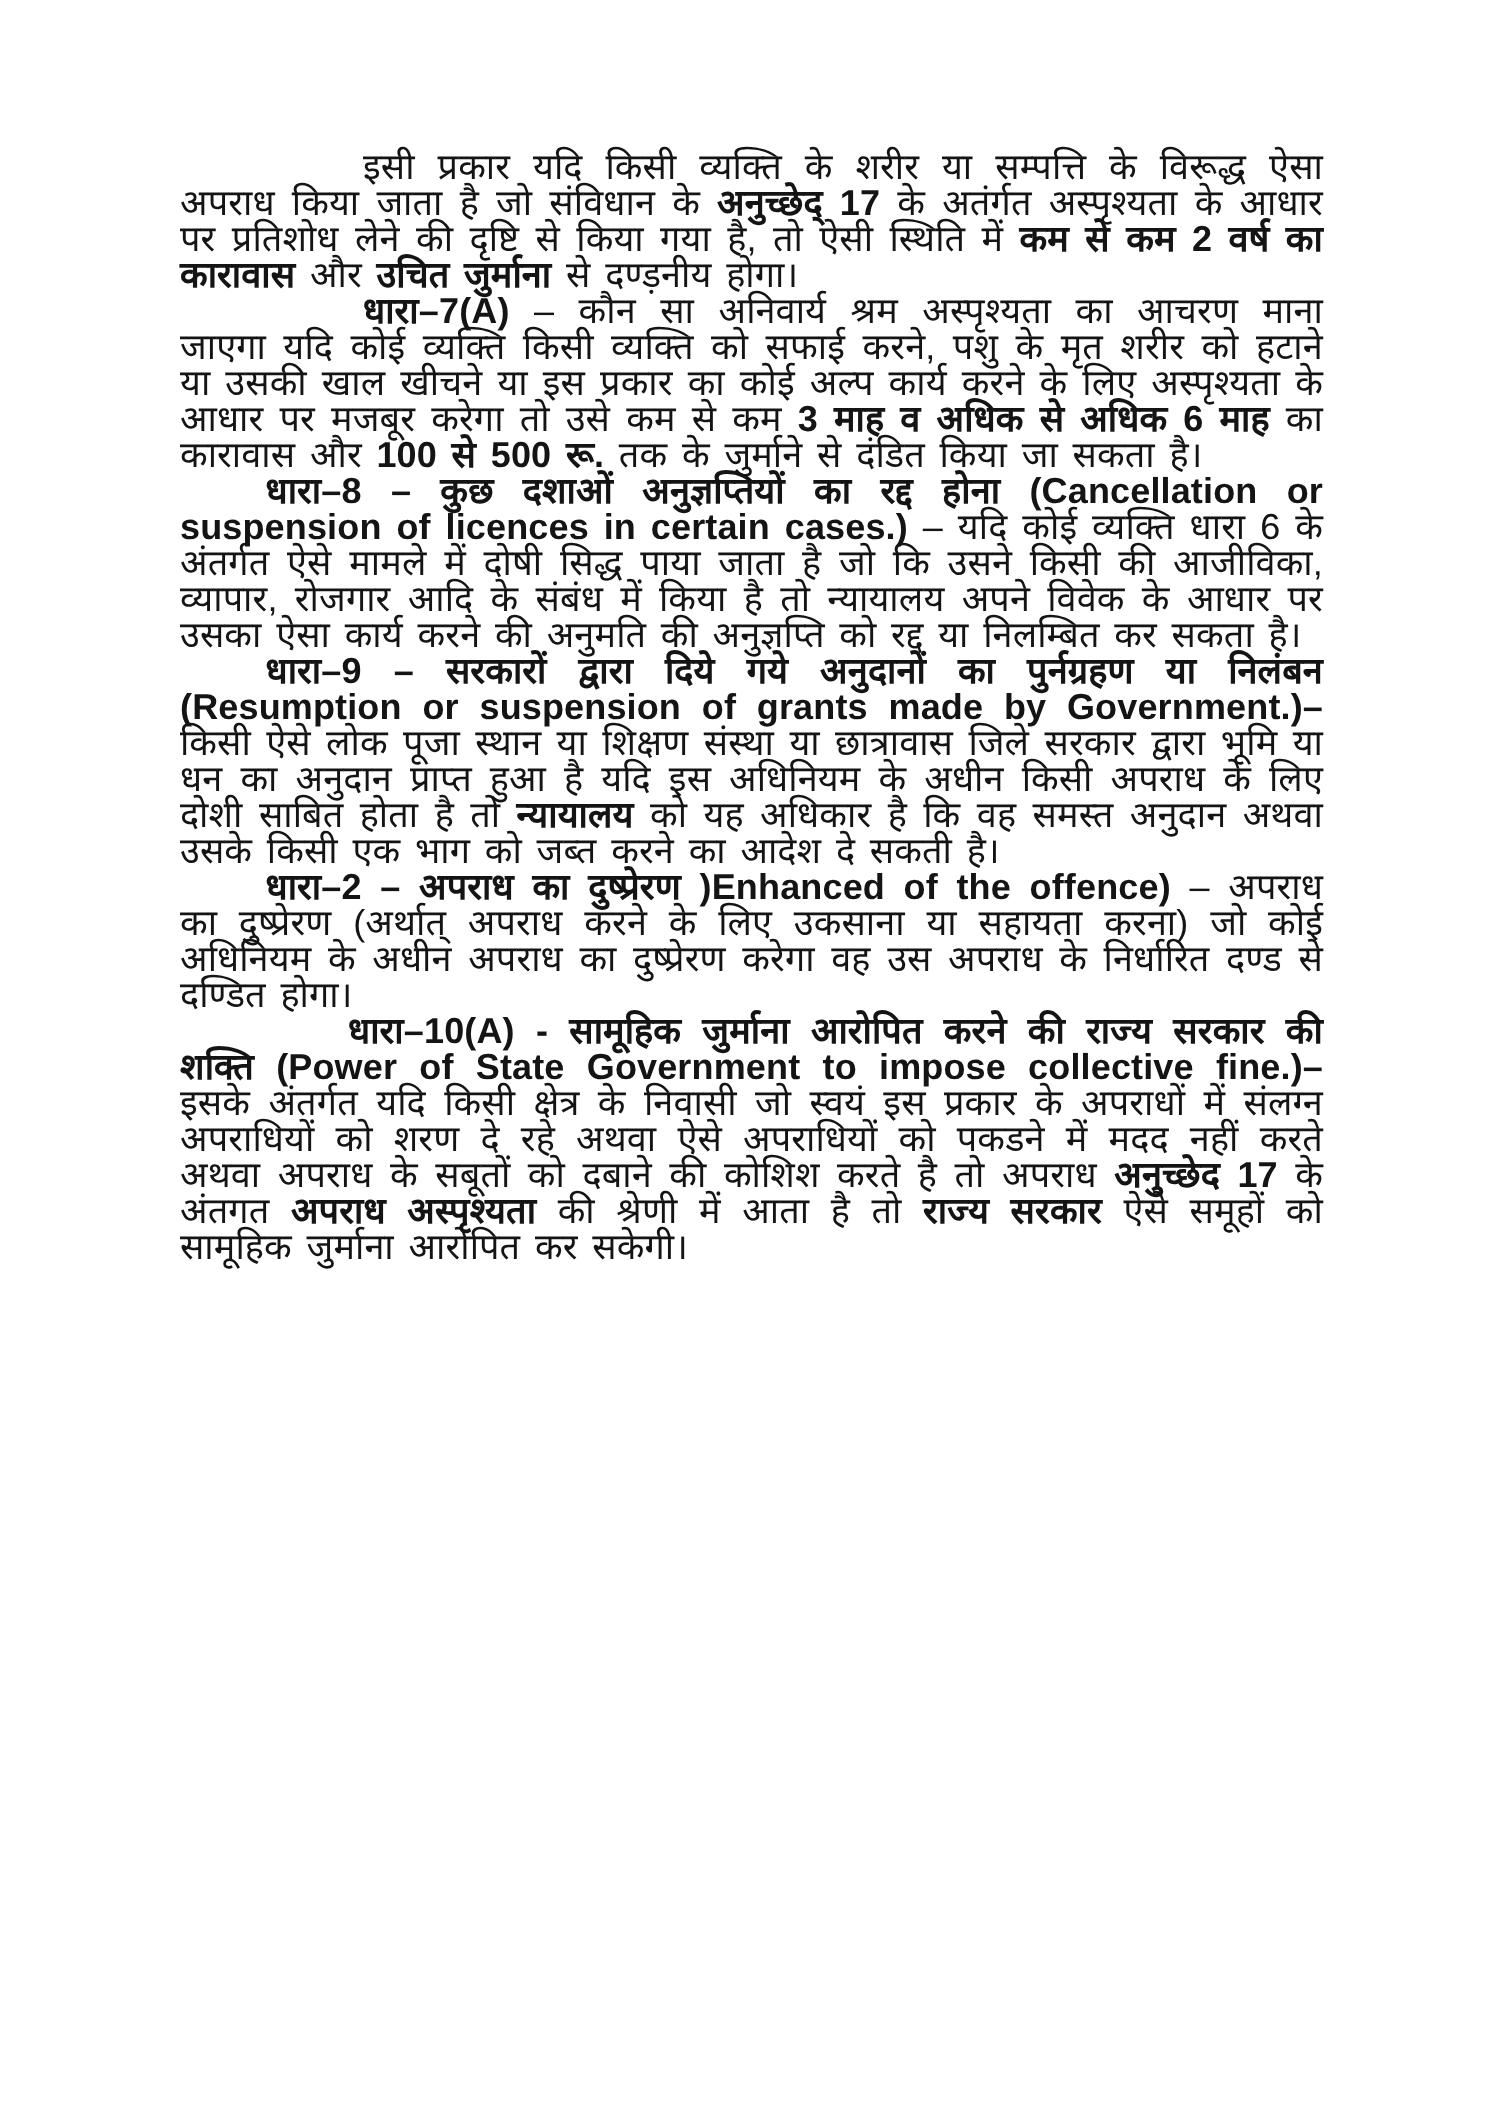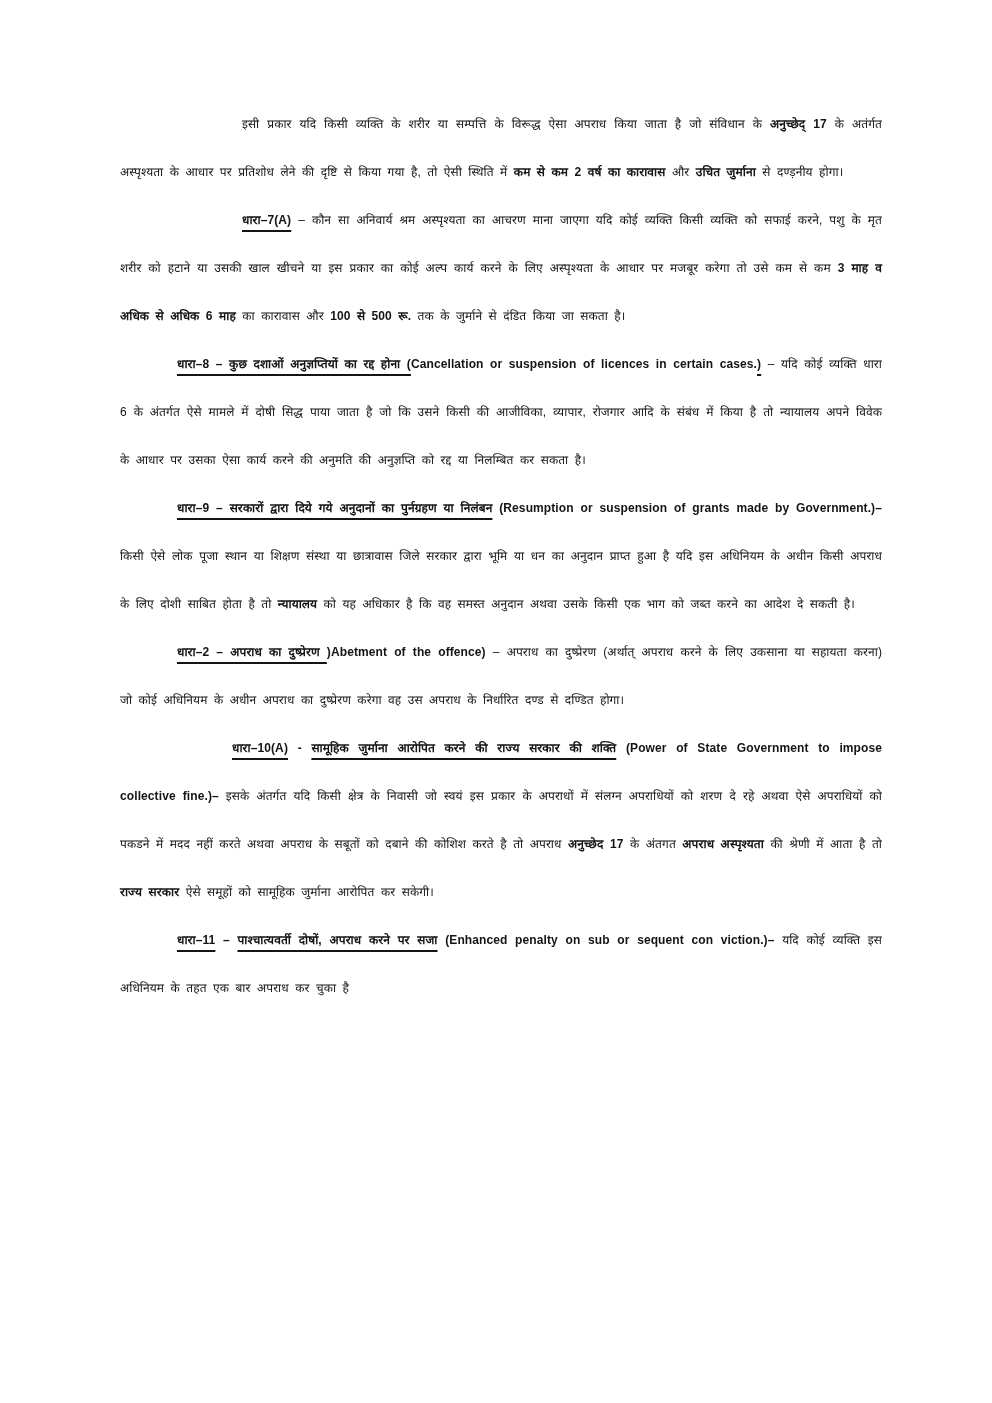--- a/index.html
+++ b/index.html
@@ -17,34 +17,33 @@
     color: #141414;
   }
   .content {
     position: absolute;
     top: 100px;
     left: 120px;
     width: 762px;
   }
   .para {
     margin: 0;
-    font-size: 12px;
-    line-height: 48px;
+    font-size: 24px;
+    line-height: 24px;
     text-align: justify;
     word-spacing: 3px;
     letter-spacing: 0.1px;
   }
   
   .indent-xl { text-indent: 122px; }
   .indent-lg { text-indent: 112px; }
   .indent-sm { text-indent: 57px; }
 
   .b { font-weight: 700; }
   .u {
-    text-decoration: underline;
     text-decoration-thickness: 1.5px;
     text-underline-offset: 6px;
     margin-top: 28px;
   }
 </style>
 </head>
 <body>
 
 <div class="page">
   <div class="content">
@@ -59,25 +58,22 @@
 
     <p class="para indent-sm">
       <span class="b u">धारा–8 – कुछ दशाओं अनुज्ञप्तियों का रद्द होना (</span><span class="b">Cancellation or suspension of licences in certain cases.</span><span class="b u">)</span><span> – यदि कोई व्यक्ति धारा 6 के अंतर्गत ऐसे मामले में दोषी सिद्ध पाया जाता है जो कि उसने किसी की आजीविका, व्यापार, रोजगार आदि के संबंध में किया है तो न्यायालय अपने विवेक के आधार पर उसका ऐसा कार्य करने की अनुमति की अनुज्ञप्ति को रद्द या निलम्बित कर सकता है।</span>
     </p>
 
     <p class="para indent-sm">
       <span class="b u">धारा–9 – सरकारों द्वारा दिये गये अनुदानों का पुर्नग्रहण या निलंबन</span><span class="b"> (Resumption or suspension of grants made by Government.)– </span><span>किसी ऐसे लोक पूजा स्थान या शिक्षण संस्था या छात्रावास जिले सरकार द्वारा भूमि या धन का अनुदान प्राप्त हुआ है यदि इस अधिनियम के अधीन किसी अपराध के लिए दोशी साबित होता है तो </span><span class="b">न्यायालय</span><span> को यह अधिकार है कि वह समस्त अनुदान अथवा उसके किसी एक भाग को जब्त करने का आदेश दे सकती है।</span>
     </p>
 
     <p class="para indent-sm">
-      <span class="b u">धारा–2 – अपराध का दुष्प्रेरण </span><span class="b">)Abetment of the offence)</span><span> – अपराध का दुष्प्रेरण (अर्थात् अपराध करने के लिए उकसाना या सहायता करना) जो कोई अधिनियम के अधीन अपराध का दुष्प्रेरण करेगा वह उस अपराध के निर्धारित दण्ड से दण्डित होगा।</span>
+      <span class="b u">धारा–2 – अपराध का दुष्प्रेरण </span><span class="b">)Enhanced of the offence)</span><span> – अपराध का दुष्प्रेरण (अर्थात् अपराध करने के लिए उकसाना या सहायता करना) जो कोई अधिनियम के अधीन अपराध का दुष्प्रेरण करेगा वह उस अपराध के निर्धारित दण्ड से दण्डित होगा।</span>
     </p>
 
     <p class="para indent-lg">
       <span class="b u">धारा–10(A)</span><span class="b"> - </span><span class="b u">सामूहिक जुर्माना आरोपित करने की राज्य सरकार की शक्ति</span><span class="b"> (Power of State Government to impose collective fine.)– </span><span>इसके अंतर्गत यदि किसी क्षेत्र के निवासी जो स्वयं इस प्रकार के अपराधों में संलग्न अपराधियों को शरण दे रहे अथवा ऐसे अपराधियों को पकडने में मदद नहीं करते अथवा अपराध के सबूतों को दबाने की कोशिश करते है तो अपराध </span><span class="b">अनुच्छेद 17</span><span> के अंतगत </span><span class="b">अपराध अस्पृश्यता</span><span> की श्रेणी में आता है तो </span><span class="b">राज्य सरकार</span><span> ऐसे समूहों को सामूहिक जुर्माना आरोपित कर सकेगी।</span>
     </p>
 
-    <p class="para indent-sm">
-      <span class="b u">धारा–11</span><span class="b"> – </span><span class="b u">पाश्चात्यवर्ती दोषों, अपराध करने पर सजा</span><span class="b"> (Enhanced penalty on sub or sequent con viction.)– </span><span>यदि कोई व्यक्ति इस अधिनियम के तहत एक बार अपराध कर चुका है</span>
-    </p>
 
   </div>
 </div>
 
 </body></html>

